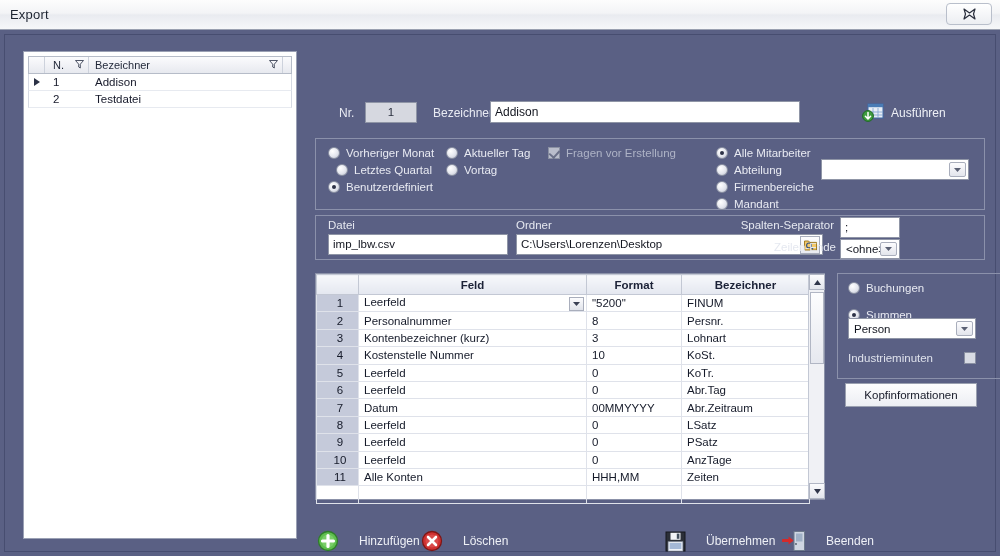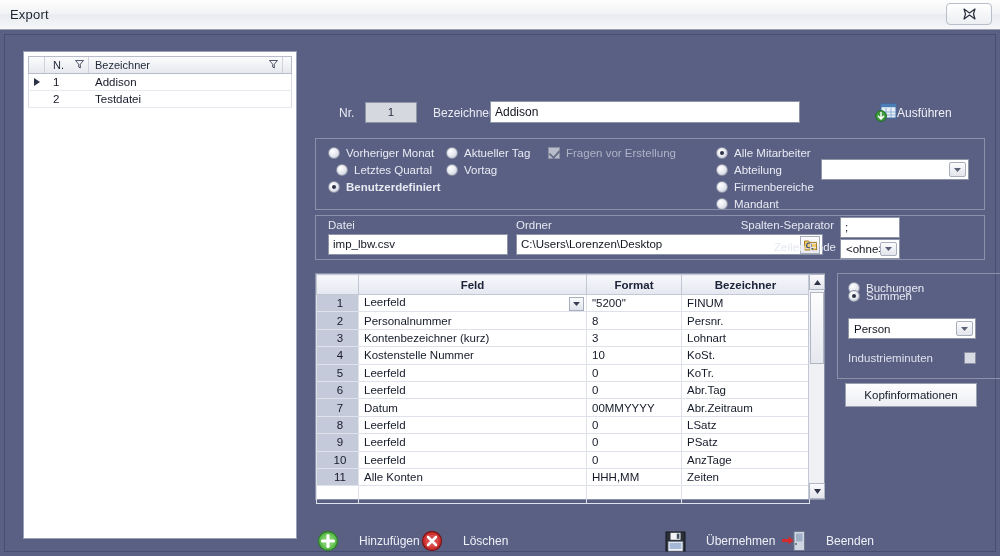--- a/index.html
+++ b/index.html
@@ -91,22 +91,22 @@
     font-family:"Liberation Sans", sans-serif;
   }
   .bez-label { position:absolute; left:118px; top:9px; }
   .bez-input {
     position:absolute; left:175px; top:4px; width:310px; height:22px;
     background:#ffffff; border:1px solid #8f95a6;
     font-size:12px; color:#12151f; padding:0 4px; line-height:20px;
     outline:none; font-family:"Liberation Sans", sans-serif;
   }
   .exec-btn {
-    position:absolute; left:560px; top:2px; height:28px;
-    display:flex; align-items:center; cursor:pointer;
+    position:absolute; left:547px; top:2px; height:28px;
+    display:flex; align-items:center; gap:7px; cursor:pointer;
   }
   .exec-label { color:#eef0f6; font-size:12px; }
 
   
   .group {
     position:absolute; border:1px solid #8b91ab; border-radius:0;
   }
   #opts { left:310px; top:103px; width:670px; height:72px; }
   .radio-row { position:absolute; display:flex; align-items:center; gap:6px; }
   .radio { width:12px; height:12px; border-radius:50%;
@@ -289,21 +289,21 @@
     <div class="group" id="opts">
 
       <div class="radio-row" style="left:12px; top:8px;">
         <span class="radio"></span>
         <span class="radio-label">Vorheriger Monat</span>
       </div>
       <div class="radio-row" style="left:20px; top:25px;">
         <span class="radio"></span>
         <span class="radio-label">Letztes Quartal</span>
       </div>
-      <div class="radio-row" style="left:12px; top:42px;font-weight:bold;">
+      <div class="radio-row" style="left:12px; top:42px;">
         <span class="radio on"></span>
         <span class="radio-label">Benutzerdefiniert</span>
       </div>
 
       <div class="radio-row" style="left:130px; top:8px;">
         <span class="radio"></span>
         <span class="radio-label">Aktueller Tag</span>
       </div>
       <div class="radio-row" style="left:130px; top:25px;">
         <span class="radio"></span>
@@ -479,21 +479,21 @@
               </svg>
         </div>
       </div>
     </div>
 
     <div class="group" id="side">
       <div class="radio-row" style="left:10px; top:8px;">
         <span class="radio"></span>
         <span class="radio-label">Buchungen</span>
       </div>
-      <div class="radio-row" style="left:10px; top:16px;justify-content:flex-end;">
+      <div class="radio-row" style="left:10px; top:35px;justify-content:flex-end;">
         <span class="radio on"></span>
         <span class="radio-label">Summen</span>
       </div>
 
       <div class="combo" style="left:10px; top:44px; width:128px; height:21px;">
         <span class="combo-text">Person</span>
         <span class="combo-arrow">
           <svg width="7" height="4" viewBox="0 0 7 4">
                 <path d="M0 0 L7 0 L3.5 4 Z" fill="#5b6174"></path>
               </svg>

